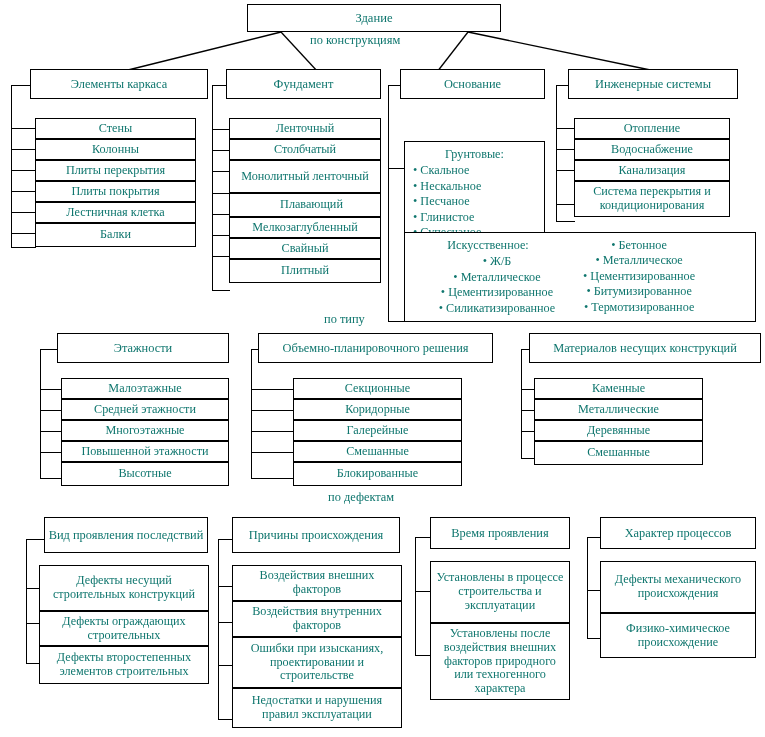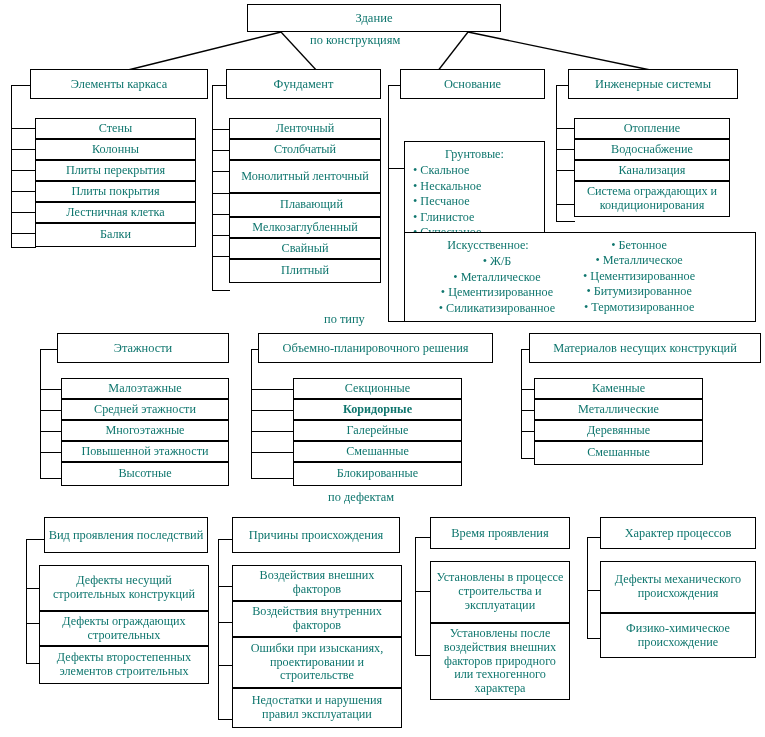--- a/index.html
+++ b/index.html
@@ -187,21 +187,21 @@
 
   <div class="ln h" style="left:556px; top:128px; width:19px;"></div>
   <div class="ln h" style="left:556px; top:149px; width:19px;"></div>
   <div class="ln h" style="left:556px; top:170px; width:19px;"></div>
   <div class="ln h" style="left:556px; top:204px; width:19px;"></div>
   <div class="ln h" style="left:556px; top:221px; width:19px;"></div>
 
   <div class="box leaf" style="left:574px; top:118px; width:156px; height:21px;">Отопление</div>
   <div class="box leaf" style="left:574px; top:139px; width:156px; height:21px;">Водоснабжение</div>
   <div class="box leaf" style="left:574px; top:160px; width:156px; height:21px;">Канализация</div>
-  <div class="box leaf tight" style="left:574px; top:181px; width:156px; height:36px;">Система ограждающих и кондиционирования</div>
+  <div class="box leaf tight" style="left:574px; top:181px; width:156px; height:36px;">Система перекрытия и кондиционирования</div>
 
   <div class="caption" style="left:324px; top:312px;">по типу</div>
 
   <div class="box head-box" style="left:57px; top:333px; width:172px; height:30px;">Этажности</div>
 
   <div class="ln v" style="left:40px; top:349px; height:130px;"></div>
   <div class="ln h" style="left:40px; top:349px; width:18px;"></div>
   <div class="ln h" style="left:40px; top:389px; width:22px;"></div>
   <div class="ln h" style="left:40px; top:410px; width:22px;"></div>
   <div class="ln h" style="left:40px; top:431px; width:22px;"></div>
@@ -218,21 +218,21 @@
 
   <div class="ln v" style="left:251px; top:349px; height:130px;"></div>
   <div class="ln h" style="left:251px; top:349px; width:8px;"></div>
   <div class="ln h" style="left:251px; top:389px; width:43px;"></div>
   <div class="ln h" style="left:251px; top:410px; width:43px;"></div>
   <div class="ln h" style="left:251px; top:431px; width:43px;"></div>
   <div class="ln h" style="left:251px; top:452px; width:43px;"></div>
   <div class="ln h" style="left:251px; top:478px; width:43px;"></div>
 
   <div class="box leaf" style="left:293px; top:378px; width:169px; height:21px;">Секционные</div>
-  <div class="box leaf" style="left:293px; top:399px; width:169px; height:21px;font-weight:bold;">Коридорные</div>
+  <div class="box leaf" style="left:293px; top:399px; width:169px; height:21px;">Коридорные</div>
   <div class="box leaf" style="left:293px; top:420px; width:169px; height:21px;">Галерейные</div>
   <div class="box leaf" style="left:293px; top:441px; width:169px; height:21px;">Смешанные</div>
   <div class="box leaf" style="left:293px; top:462px; width:169px; height:24px;">Блокированные</div>
 
   <div class="box head-box" style="left:529px; top:333px; width:232px; height:30px;">Материалов несущих конструкций</div>
 
   <div class="ln v" style="left:521px; top:349px; height:110px;"></div>
   <div class="ln h" style="left:521px; top:349px; width:9px;"></div>
   <div class="ln h" style="left:521px; top:389px; width:14px;"></div>
   <div class="ln h" style="left:521px; top:410px; width:14px;"></div>

